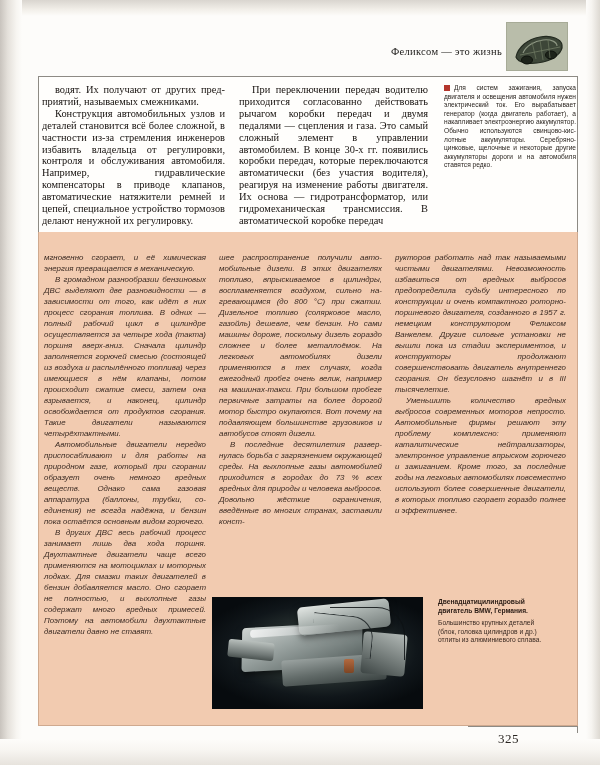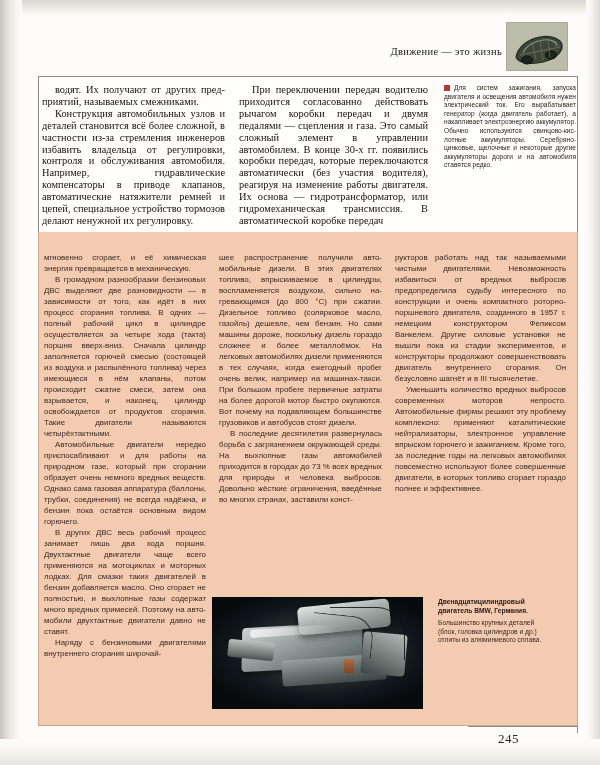--- a/index.html
+++ b/index.html
@@ -128,21 +128,21 @@
     box-sizing: border-box;
     pointer-events: none;
   }
 
   .body-cols {
     position: absolute;
     left: 44px; top: 252px;
     width: 528px;
     display: flex;
   }
-  .bcol { box-sizing: border-box; }
+  .bcol { box-sizing: border-box; font-style: italic; }
   .bcol.c1 { width: 175px; padding-right: 13px; }
   .bcol.c2 { width: 176px; padding-right: 13px; }
   .bcol.c3 { width: 177px; padding-right: 6px; }
 
   .sans-blk {
     font-family: "Liberation Sans", "DejaVu Sans", sans-serif;
     font-size: 7.9px;
     line-height: 11.0px;
     color: #3a2a22;
     text-align: justify;
@@ -270,21 +270,21 @@
 <body>
 
 <div class="page-scan">
   <div class="scan-shadow-top"></div>
   <div class="scan-shadow-left"></div>
   <div class="scan-shadow-right"></div>
   <div class="scan-shadow-bottom"></div>
 </div>
 
 <div class="runhead">
-  <div class="runhead-title">Движение — это жизнь</div>
+  <div class="runhead-title">Феликсом — это жизнь</div>
   <div class="runhead-badge">
     <svg width="60" height="47" viewBox="0 0 60 47">
       <g transform="translate(3,6)">
         <path d="M6 28 C8 18 18 10 30 8 C42 6 51 10 52 16 C53 22 46 30 33 33 C20 36 8 34 6 28 Z" fill="#3d4638" stroke="#232a20" stroke-width="1.2"></path>
         <path d="M13 24 C16 17 24 12 33 11 C41 10 47 13 47 17" fill="none" stroke="#8d9682" stroke-width="1.1"></path>
         <ellipse cx="17" cy="31" rx="5.5" ry="4" fill="#1d231a" stroke="#0f130d" stroke-width="1"></ellipse>
         <ellipse cx="41" cy="26" rx="5.5" ry="4" fill="#1d231a" stroke="#0f130d" stroke-width="1"></ellipse>
         <path d="M10 26 L50 18" stroke="#707a63" stroke-width="0.8" fill="none"></path>
         <path d="M22 13 L26 30 M30 11 L33 31 M38 11 L40 29" stroke="#6f7a62" stroke-width="0.7"></path>
       </g>
@@ -315,21 +315,20 @@
 <div class="peach"></div>
 <div class="peach-inner-line"></div>
 
 <div class="body-cols">
 
   <div class="bcol c1 sans-blk">
     <p class="noind">мгновенно сгорает, и её химическая энергия превращается в механиче­скую.</p>
     <p>В громадном разнообразии бензи­новых ДВС выделяют две разновидно­сти — в зависимости от того, как идёт в них процесс сгорания топлива. В од­них — полный рабочий цикл в цилин­дре осуществляется за четыре хода (такта) поршня вверх-вниз. Сначала цилиндр заполняется горючей смесью (состоящей из воздуха и распылённо­го топлива) через имеющиеся в нём клапаны, потом происходит сжатие смеси, затем она взрывается, и нако­нец, цилиндр освобождается от про­дуктов сгорания. Такие двигатели на­зываются четырёхтактными.</p>
     <p>Автомобильные двигатели нередко приспосабливают и для работы на природном газе, который при сгора­нии образует очень немного вред­ных веществ. Однако сама газовая аппаратура (баллоны, трубки, со­единения) не всегда надёжна, и бен­зин пока остаётся основным видом горючего.</p>
     <p>В других ДВС весь рабочий про­цесс занимает лишь два хода порш­ня. Двухтактные двигатели чаще все­го применяются на мотоциклах и моторных лодках. Для смазки таких двигателей в бензин добавляется масло. Оно сгорает не полностью, и выхлопные газы содержат много вредных примесей. Поэтому на авто­мобили двухтактные двигатели дав­но не ставят.</p>
-    <p>Наряду с бензиновыми двигателя­ми внутреннего сгорания широчай-</p>
   </div>
 
   <div class="bcol c2 sans-blk">
     <p class="noind">шее распространение получили авто­мобильные дизели. В этих двигателях топливо, впрыскиваемое в цилиндры, воспламеняется воздухом, сильно на­гревающимся (до 800 °C) при сжатии. Дизельное топливо (солярковое масло, газойль) дешевле, чем бензин. Но сами машины дороже, поскольку ди­зель гораздо сложнее и более метал­лоёмок. На легковых автомобилях ди­зели применяются в тех случаях, когда ежегодный пробег очень велик, например на машинах-такси. При большом пробеге первичные затраты на более дорогой мотор быстро оку­паются. Вот почему на подавляющем большинстве грузовиков и автобусов стоят дизели.</p>
     <p>В последние десятилетия развер­нулась борьба с загрязнением окру­жающей среды. На выхлопные газы автомобилей приходится в городах до 73 % всех вредных для природы и человека выбросов. Довольно жёсткие ограничения, введённые во многих странах, заставили конст-</p>
   </div>
 
   <div class="bcol c3 sans-blk">
     <p class="noind">рукторов работать над так называ­емыми чистыми двигателями. Невоз­можность избавиться от вредных выбросов предопределила судьбу интересного по конструкции и очень компактного роторно-поршневого двигателя, созданного в 1957 г. немецким конструктором Феликсом Ванкелем. Другие силовые установ­ки не вышли пока из стадии экспери­ментов, и конструкторы продолжают совершенствовать двигатель внут­реннего сгорания. Он безусловно шагнёт и в III тысячелетие.</p>
     <p>Уменьшить количество вредных выбросов современных моторов непросто. Автомобильные фирмы решают эту проблему комплексно: применяют каталитические нейтра­лизаторы, электронное управление впрыском горючего и зажиганием. Кроме того, за последние годы на легковых автомобилях повсеместно используют более совершенные дви­гатели, в которых топливо сгорает гораздо полнее и эффективнее.</p>
@@ -350,13 +349,13 @@
   <div class="eng eng-gloss"></div>
 </div>
 
 <div class="caption">
   <span class="cap-title">Двенадцати­цилиндровый двигатель BMW, Германия.</span>
   <p>Большинство крупных деталей (блок, головка цилиндров и др.) отлиты из алюминиевого сплава.</p>
 </div>
 
 <div class="folio-rule"></div>
 <div class="edge-tick"></div>
-<div class="folio">245</div>
+<div class="folio">325</div>
 
 </body></html>

